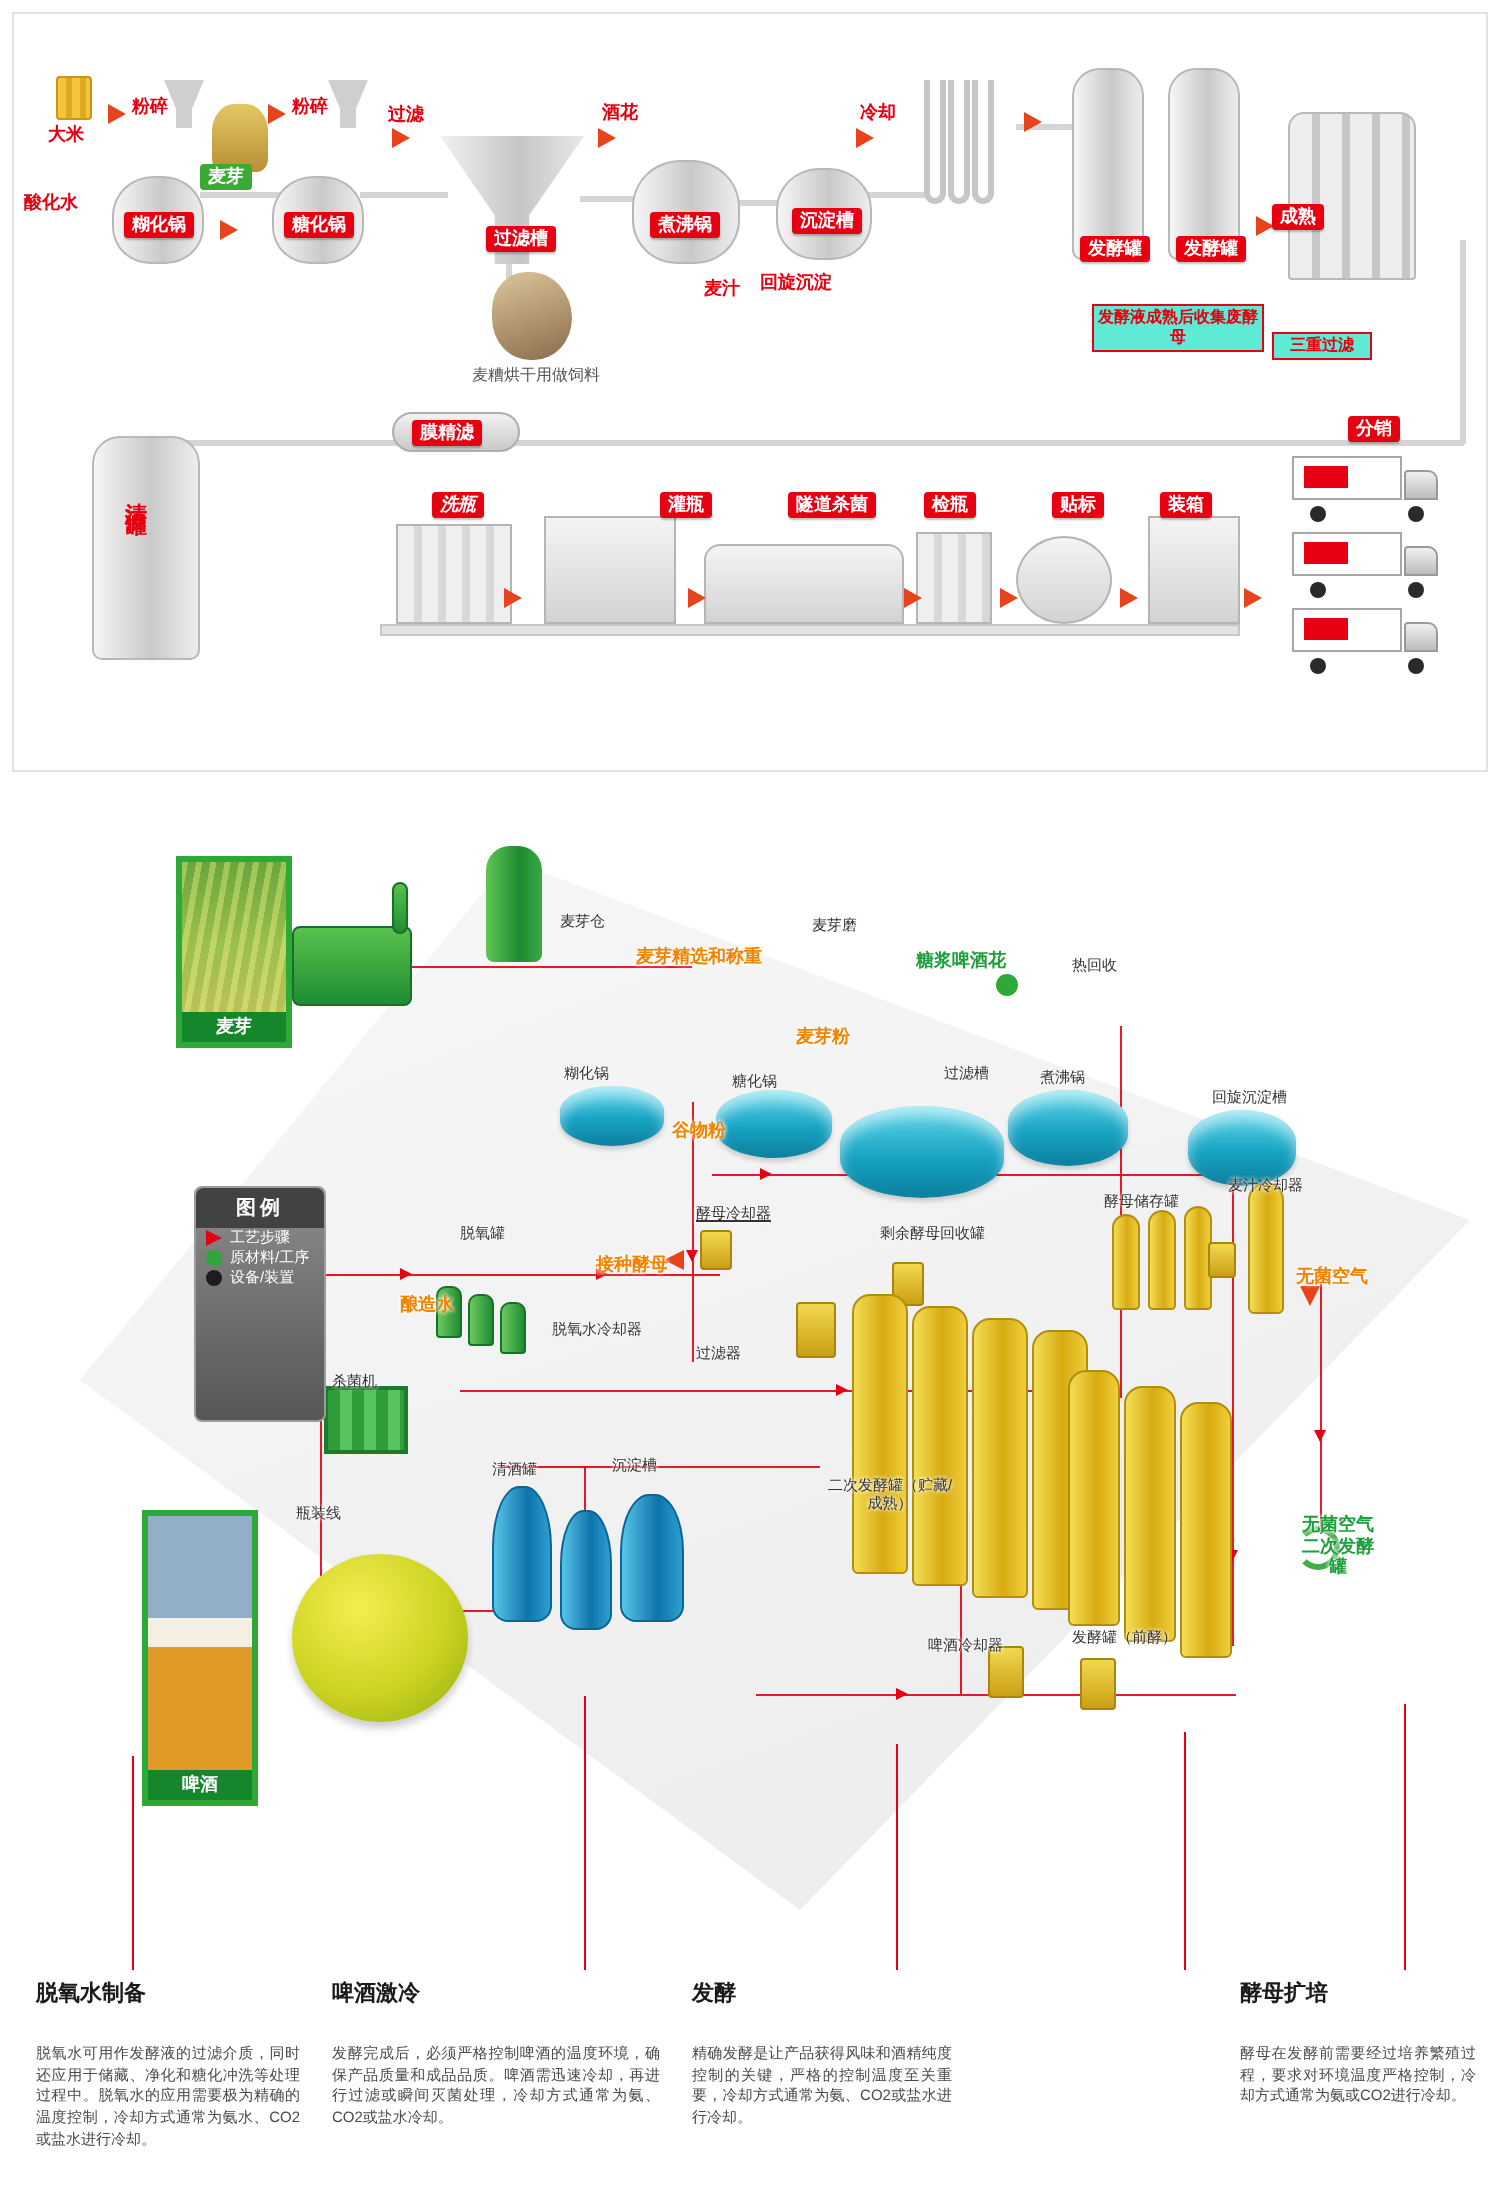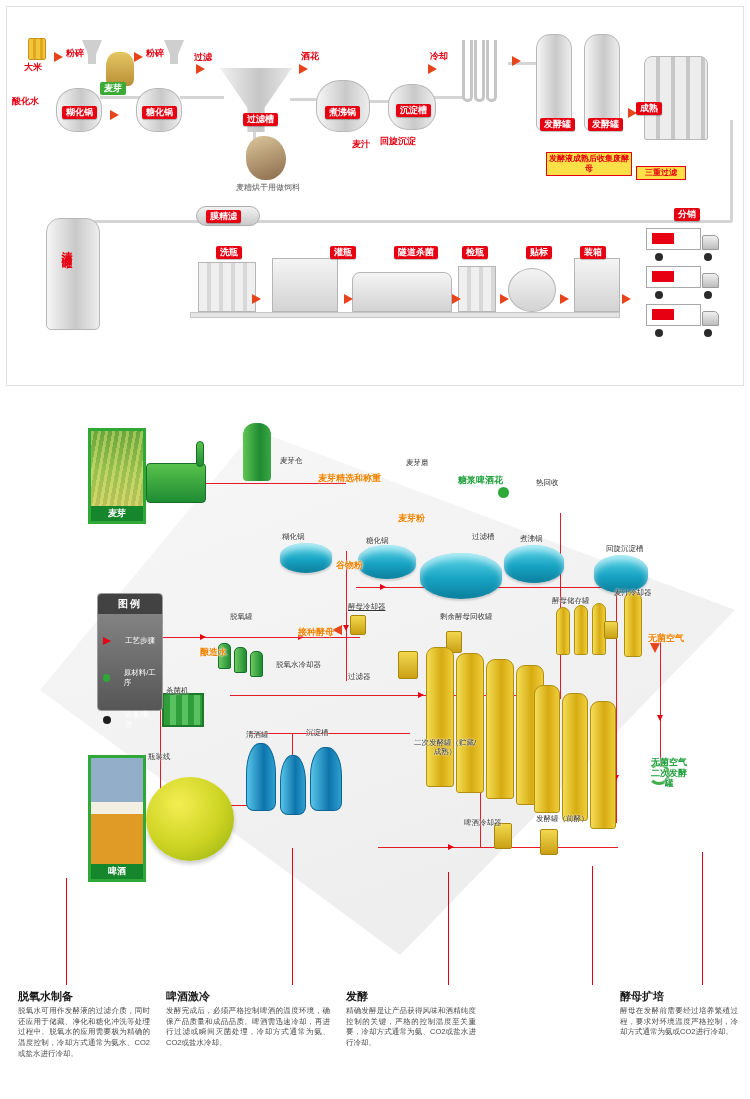--- a/index.html
+++ b/index.html
@@ -4,21 +4,21 @@
 <style>
   *{margin:0;padding:0;box-sizing:border-box}
   html,body{width:750px;height:1099px}
   body{position:relative;background:#fff;font-family:"Liberation Sans","DejaVu Sans",sans-serif;overflow:hidden}
 
   
   .lbl{position:absolute;white-space:nowrap;line-height:1.18;z-index:40}
   .lbl.wrap{white-space:normal;text-align:center}
   .red-text{color:#e60012;font-size:9px;font-weight:bold}
   .red-box{background:#e60012;color:#fff;font-size:9px;font-weight:bold;padding:1px 4px;border-radius:2px;box-shadow:0 1px 1px rgba(0,0,0,.25)}
-  .red-frame{border:1px solid #e60012;color:#e60012;background:#fde047;font-size:8px;font-weight:bold;padding:1px 2px;line-height:1.25}
+  .red-frame{border:1px solid #e60012;color:#e60012;background:#5eead4;font-size:8px;font-weight:bold;padding:1px 2px;line-height:1.25}
   .red-vertical{writing-mode:vertical-rl;text-orientation:upright;color:#e60012;font-weight:bold;font-size:11px;letter-spacing:3px}
   .green-box{background:#3aaa35;color:#fff;font-size:9px;font-weight:bold;padding:1px 4px;border-radius:2px}
   .dark-text{color:#555;font-size:8px}
   .orange-text{color:#f08300;font-size:9px;font-weight:bold}
   .green-text{color:#1fa03c;font-size:9px;font-weight:bold}
   #plant-labels .dark-text{font-size:7.5px;color:#333;text-shadow:0 0 2px #fff,0 0 2px #fff}
   #plant-labels .orange-text,#plant-labels .green-text{text-shadow:0 0 2px #fff,0 0 2px #fff}
 
   
   #top-diagram{position:absolute;left:0;top:0;width:750px;height:395px;background:#fff}
@@ -50,21 +50,21 @@
 
   
   #plant{position:absolute;left:0;top:395px;width:750px;height:592px;overflow:hidden}
   .floor{position:absolute;left:0;top:0;width:750px;height:592px;background:linear-gradient(160deg,#f8f8f8,#ebebeb);clip-path:polygon(255px 35px,735px 215px,400px 560px,40px 295px);filter:drop-shadow(0 7px 0 #d7d7d7);z-index:0}
   .photo{position:absolute;border:3px solid #2ea836;background:#fff;z-index:45}
   .photo-tag{position:absolute;left:0;right:0;bottom:0;background:#15862b;color:#fff;font-size:9px;text-align:center;padding:1px 0;font-weight:bold}
   .malt-img{position:absolute;inset:0;background:repeating-linear-gradient(100deg,rgba(255,255,140,.35) 0 3px,rgba(0,0,0,0) 3px 7px),linear-gradient(180deg,#6aa53c,#9abf4e 45%,#c9c25e)}
   .beer-img{position:absolute;inset:0;background:linear-gradient(180deg,#93aec9 0 36%,#f3efe2 36% 46%,#e09a26 46% 100%)}
   .legend{position:absolute;background:linear-gradient(180deg,#8c8c8c,#565656);border:1px solid #9c9c9c;border-radius:4px;z-index:46;color:#fff}
   .legend-title{background:#424242;border-radius:4px 4px 0 0;font-size:10px;font-weight:bold;text-align:center;padding:3px 0;letter-spacing:2px}
-  .legend-item{display:flex;align-items:center;gap:14px;font-size:7.5px;padding:22px 5px 0 5px}
+  .legend-item{display:flex;align-items:center;gap:4px;font-size:7.5px;padding:0 5px 0 5px}
   .li-arrow{width:0;height:0;border-top:4px solid transparent;border-bottom:4px solid transparent;border-left:8px solid #e60012}
   .li-dot{width:8px;height:8px;border-radius:50%}
   .li-dot.green{background:#2ea836}.li-dot.black{background:#1d1d1d}
   .silo{position:absolute;background:linear-gradient(90deg,#5fc653,#1e8a32 60%,#3aa845);border-radius:12px 12px 4px 4px;z-index:5}
   .gmach{position:absolute;background:linear-gradient(180deg,#58c24c,#1f8c33);border:1px solid #187028;border-radius:4px;z-index:5}
   .cyan-vessel{position:absolute;background:linear-gradient(180deg,#63d8ea,#18a4c4 55%,#0b7e9c);border-radius:50%/42%;box-shadow:inset 0 5px 7px rgba(255,255,255,.55),0 2px 2px rgba(0,0,0,.15);z-index:8}
   .ytank{position:absolute;background:linear-gradient(90deg,#f4dd55,#d7ab12 55%,#efce3a);border:1px solid #b08e10;border-radius:9px 9px 3px 3px;z-index:9}
   .ymach{position:absolute;background:linear-gradient(180deg,#f2d84e,#caa014);border:1px solid #a8860e;border-radius:2px;z-index:9}
   .btank{position:absolute;background:linear-gradient(90deg,#57c4e8,#0d74ab 60%,#2e9fd0);border:1px solid #0a6494;border-radius:45% 45% 8px 8px;z-index:9}
   .gtank{position:absolute;background:linear-gradient(90deg,#6cc95f,#1f8c33);border:1px solid #187028;border-radius:5px 5px 2px 2px;z-index:9}
@@ -75,21 +75,21 @@
   .rpipe{position:absolute;background:#e60012;z-index:3;opacity:.9}
   .rarr{position:absolute;width:0;height:0;border-top:3px solid transparent;border-bottom:3px solid transparent;border-left:6px solid #e60012;z-index:4}
   .rarr.d{transform:rotate(90deg)}.rarr.l{transform:rotate(180deg)}
   .oarrow2{position:absolute;width:0;height:0;border-top:5px solid transparent;border-bottom:5px solid transparent;border-left:10px solid #e8441c;z-index:10}
   .oarrow2.l{transform:rotate(180deg)}.oarrow2.d{transform:rotate(90deg)}
 
   
   .cline{position:absolute;width:1px;background:#e60012;z-index:50}
   #footer{position:absolute;left:0;top:985px;width:750px;height:114px;background:#fff;z-index:55}
   .fcol{position:absolute;top:4px}
-  .fhead{font-size:11px;font-weight:bold;color:#1a1a1a;margin-bottom:2px}
+  .fhead{font-size:11px;font-weight:bold;color:#1a1a1a;margin-bottom:18px}
   .fbody{font-size:7.5px;color:#4a4a4a;line-height:1.42;text-align:justify}
 </style>
 </head>
 <body>
 
 <div id="top-diagram">
   <div class="frame" style="left:6px;top:6px;width:738px;height:380px"></div>
 
   <div class="ricebag" style="left:28px;top:38px;width:18px;height:22px"></div>
   <div class="wheat" style="left:106px;top:52px;width:28px;height:34px"></div>
@@ -181,38 +181,38 @@
       <div class="lbl red-box" style="left: 396px; top: 104px;">沉淀槽</div>
       <div class="lbl red-text" style="left: 380px; top: 136px;">回旋沉淀</div>
       <div class="lbl red-text" style="left: 430px; top: 51px;">冷却</div>
       <div class="lbl red-box" style="left: 540px; top: 118px;">发酵罐</div>
       <div class="lbl red-box" style="left: 588px; top: 118px;">发酵罐</div>
       <div class="lbl red-box" style="left: 636px; top: 102px;">成熟</div>
       <div class="lbl red-frame wrap" style="left: 546px; top: 152px; width: 86px;">发酵液成熟后收集废酵母</div>
       <div class="lbl red-frame wrap" style="left: 636px; top: 166px; width: 50px;">三重过滤</div>
       <div class="lbl red-box" style="left: 206px; top: 210px;">膜精滤</div>
       <div class="lbl red-vertical" style="left: 60px; top: 242px;">清酒罐</div>
-      <div class="lbl red-box" style="left: 216px; top: 246px;">洗瓶</div>
+      <div class="lbl red-box" style="left: 216px; top: 246px; font-style: italic;">洗瓶</div>
       <div class="lbl red-box" style="left: 330px; top: 246px;">灌瓶</div>
       <div class="lbl red-box" style="left: 394px; top: 246px;">隧道杀菌</div>
       <div class="lbl red-box" style="left: 462px; top: 246px;">检瓶</div>
       <div class="lbl red-box" style="left: 526px; top: 246px;">贴标</div>
       <div class="lbl red-box" style="left: 580px; top: 246px;">装箱</div>
       <div class="lbl red-box" style="left: 674px; top: 208px;">分销</div>
     </div>
 </div>
 
 <div id="plant">
   <div class="floor"></div>
 
   <div class="photo" style="left:88px;top:33px;width:58px;height:96px">
     <div class="malt-img"></div>
     <div class="photo-tag">麦芽</div>
   </div>
-  <div class="photo" style="left:88px;top:360px;width:58px;height:127px">
+  <div class="photo" style="left:71px;top:360px;width:58px;height:148px">
     <div class="beer-img"></div>
     <div class="photo-tag">啤酒</div>
   </div>
 
   <div class="legend" style="left:97px;top:198px;width:66px;height:118px">
     <div class="legend-title">图例</div>
     <div class="legend-item">
       <span class="li-arrow"></span>
       <span>工艺步骤</span>
     </div>

